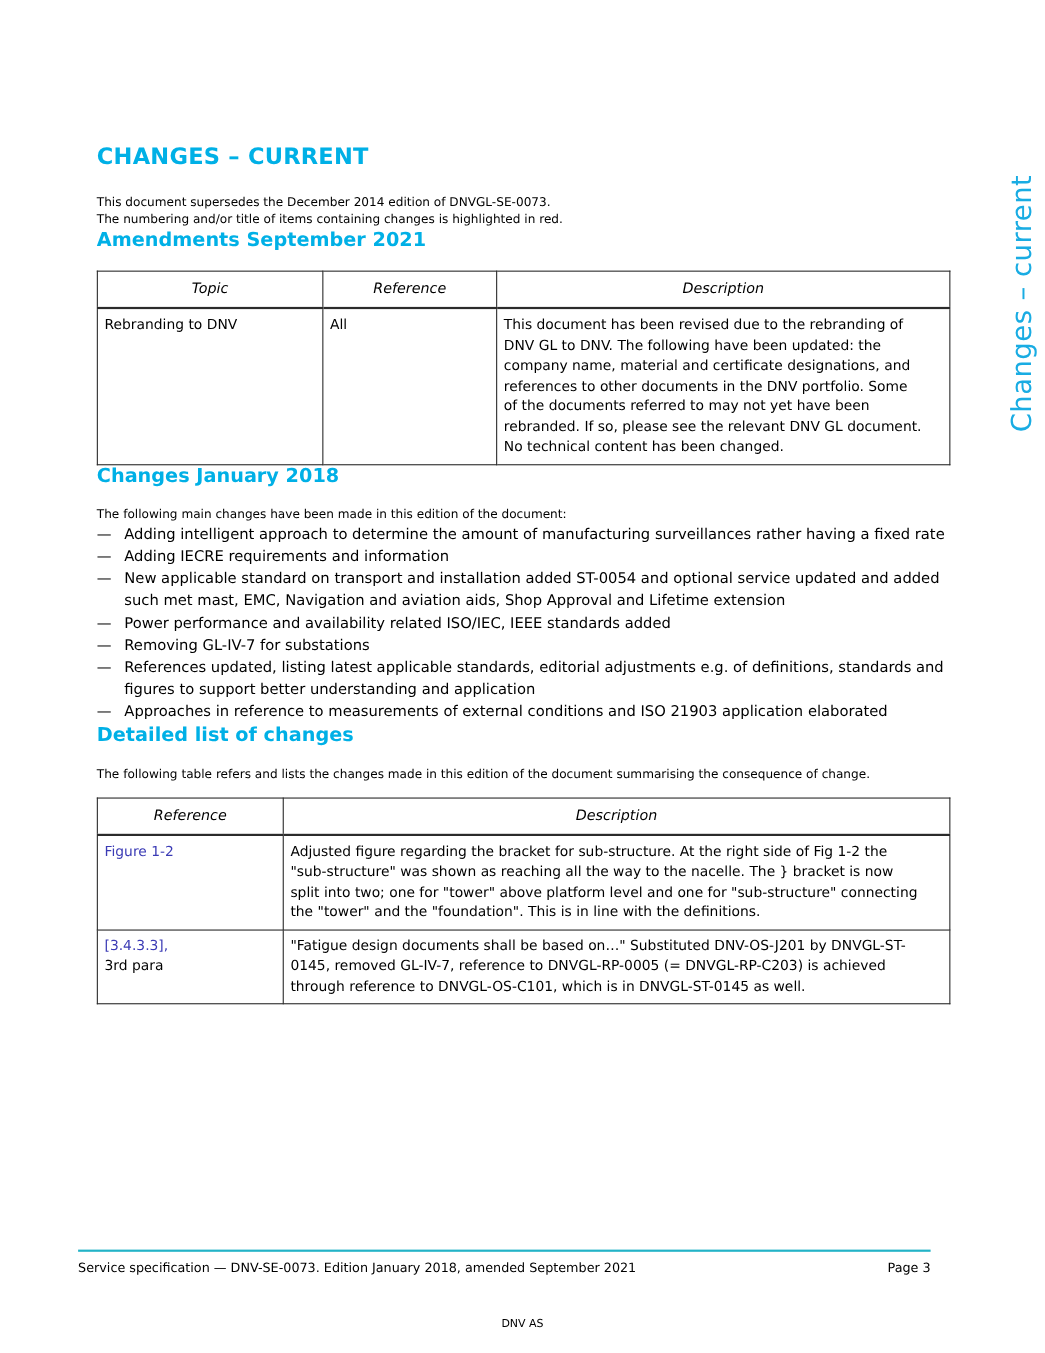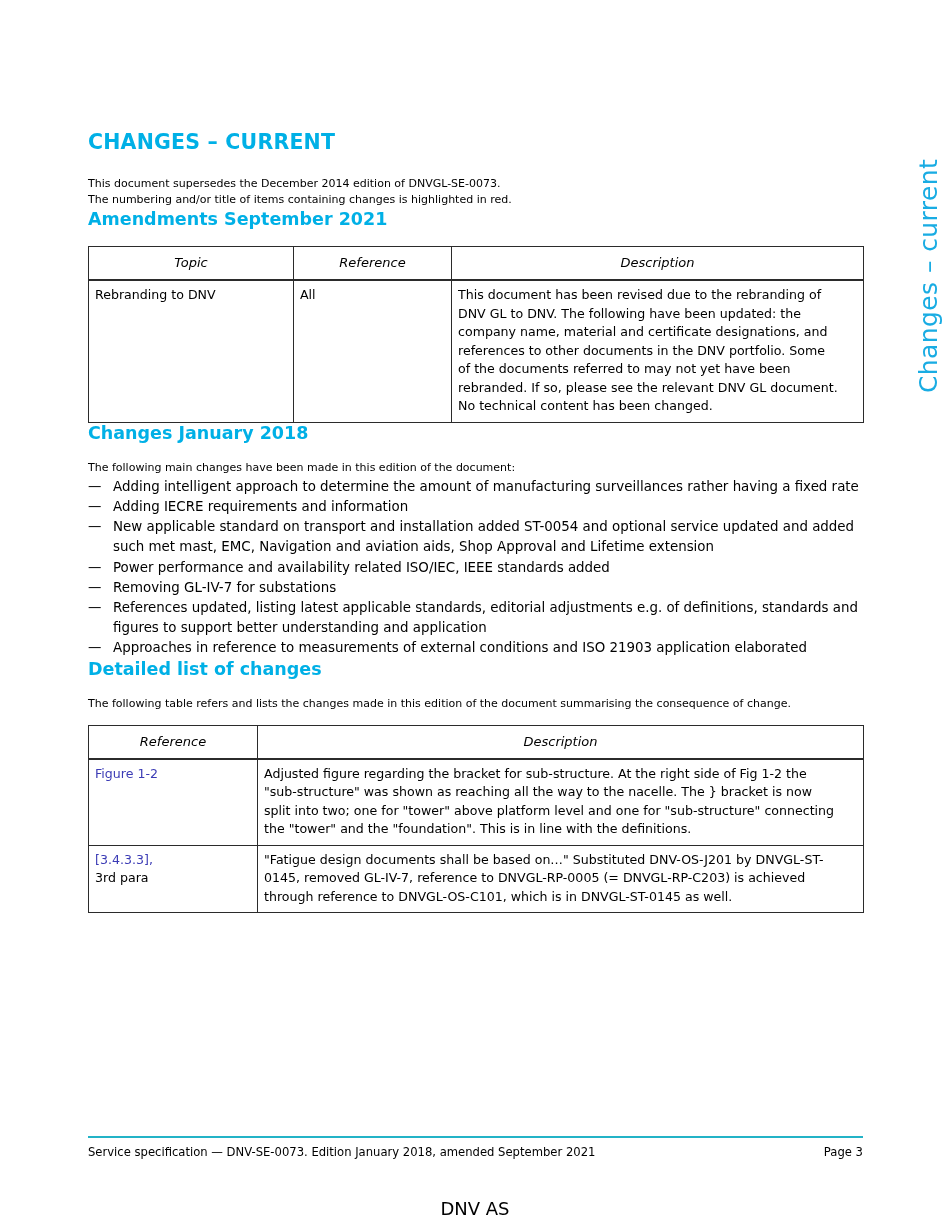--- a/index.html
+++ b/index.html
@@ -133,21 +133,21 @@
     transform: rotate(-90deg);
     transform-origin: left top;
     position: absolute;
     left: 30px;
     top: 255px;
   }
 
   
   .footer {
     position: absolute;
-    left: 88px;
+    left: 71px;
     top: 1136px;
     width: 775px;
   }
   .footer-rule {
     height: 0;
     border-top: 2px solid #23b3c7;
     margin-bottom: 6px;
   }
   .footer-row {
     display: flex;
@@ -161,21 +161,21 @@
   .footer-page {
     white-space: nowrap;
     font-size: 11.6px;
   }
   .footer-company {
     position: absolute;
     left: 0;
     top: 1198px;
     width: 950px;
     text-align: center;
-    font-size: 18px;
+    font-size: 10px;
     color: #000;
   }
 </style>
 </head>
 <body>
 
 <div class="page">
 
   <div class="side-tab">
     <span>Changes – current</span>

